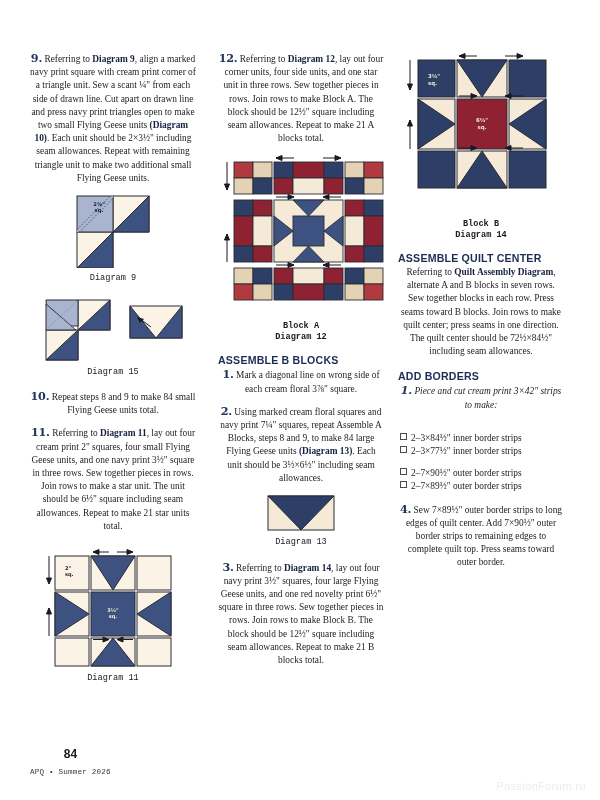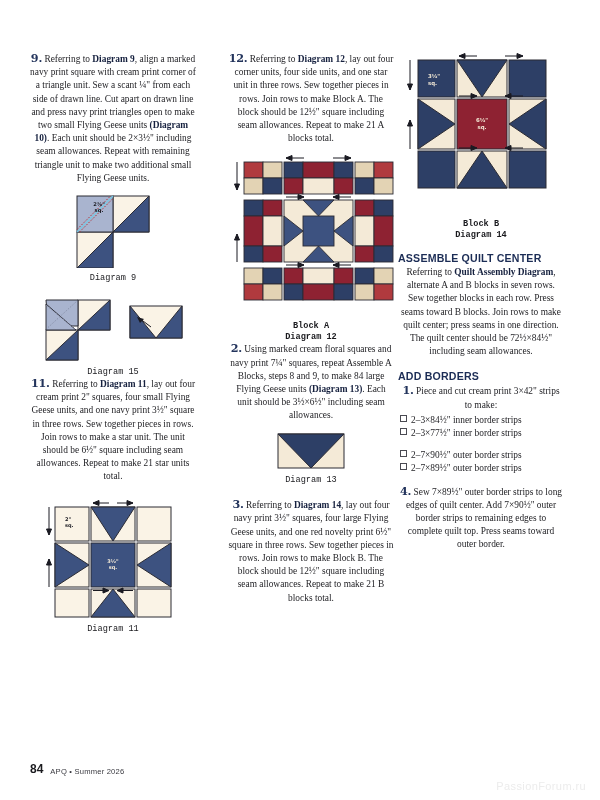--- a/index.html
+++ b/index.html
@@ -6,21 +6,21 @@
   body{
     width:600px;height:800px;background:#ffffff;
     font-family:"Liberation Serif", serif;
     color:#1d1d1f;overflow:hidden;position:relative;
   }
   .page{position:absolute;inset:0;}
 
   
   .col{position:absolute;top:52px;width:166px;}
   .col1{left:30px;}
-  .col2{left:228px;}
+  .col2{left:218px;}
   .col3{left:398px;}
 
   p.step{
     font-size:9.4px;line-height:13.2px;margin:0 0 9px 0;
     text-align:center;color:#242428;
     font-family:"Liberation Serif", serif;
   }
   .num{
     font-family:"DejaVu Serif", serif;
     font-weight:bold;color:#23345c;font-size:11.2px;
@@ -37,23 +37,23 @@
 
   .figcap{
     text-align:center;font-size:8.6px;line-height:10.5px;
     font-family:Liberation Mono, monospace;color:#1a1a1e;margin-top:5px;
   }
   .figcap b{font-weight:bold;}
 
   .fig{position:relative;margin:4px auto 0 auto;}
 
   
-  .footline{position:absolute;left:30px;bottom:24px;display:flex;align-items:flex-end;gap:7px;}
+  .footline{position:absolute;left:30px;bottom:24px;display:flex;align-items:center;gap:7px;flex-direction:column;}
   .pageno{font-family:"Liberation Sans", sans-serif;font-weight:bold;font-size:12px;color:#1a1a1e;}
-  .footmeta{font-family:Liberation Sans, sans-serif;font-size:7.6px;color:#3a3a40;letter-spacing:.2px;}
+  .footmeta{font-family:Liberation Mono, monospace;font-size:7.6px;color:#3a3a40;letter-spacing:.2px;}
   .watermark{
     position:absolute;right:14px;bottom:8px;
     font-family:"Liberation Sans", sans-serif;font-size:11px;
     color:#ececec;letter-spacing:.4px;
   }
   svg{display:block;}
 </style>
 </head>
 <body>
 
@@ -110,20 +110,24 @@
           <rect x="96" y="10" width="52" height="32" fill="#faf3e6" stroke="#2b2b33" stroke-width="1"></rect>
           <polygon points="96,10 96,42 122,42" fill="#3d5280" stroke="#2b2b33" stroke-width="1"></polygon>
           <polygon points="148,10 148,42 122,42" fill="#3d5280" stroke="#2b2b33" stroke-width="1"></polygon>
           <line x1="105" y1="22" x2="117" y2="31" stroke="#1a1a22" stroke-width="1"></line>
           <polygon points="103,21 110,23 106,27" fill="#1a1a22"></polygon>
         </g>
       </svg>
     </div>
     <div class="figcap">Diagram 15</div>
 
+    <p class="step" style="margin-top:13px;">
+      <span class="num">10.</span>
+      <span>Repeat steps 8 and 9 to make 84 small Flying Geese units total.</span>
+    </p>
 
     <p class="step">
       <span class="num">11.</span>
       <span>Referring to </span><span class="b">Diagram 11</span><span>, lay out four cream print 2" squares, four small Flying Geese units, and one navy print 3½" square in three rows. Sew together pieces in rows. Join rows to make a star unit. The unit should be 6½" square including seam allowances. Repeat to make 21 star units total.</span>
     </p>
 
     <div class="fig" style="width:160px;height:126px;margin-top:6px;">
       <svg width="160" height="126" viewBox="0 0 160 126">
 
         <g>
@@ -270,21 +274,26 @@
           <line x1="9" y1="80" x2="9" y2="108"></line>
             <polygon points="9,80 6.5,86 11.5,86"></polygon>
         </g>
       </svg>
     </div>
     <div class="figcap">
       <b>Block A</b><br>
       <b>Diagram 12</b>
     </div>
 
-
+    <div class="sect">ASSEMBLE B BLOCKS</div>
+
+    <p class="step">
+      <span class="num">1.</span>
+      <span>Mark a diagonal line on wrong side of each cream floral 3⅞" square.</span>
+    </p>
 
     <p class="step">
       <span class="num">2.</span>
       <span>Using marked cream floral squares and navy print 7¼" squares, repeat Assemble A Blocks, steps 8 and 9, to make 84 large Flying Geese units </span><span class="b">(Diagram 13)</span><span>. Each unit should be 3½×6½" including seam allowances.</span>
     </p>
 
     <div class="fig" style="width:70px;height:38px;margin-top:4px;">
       <svg width="70" height="38" viewBox="0 0 70 38">
         <rect x="2" y="2" width="66" height="34" fill="#f4ead7" stroke="#2b2b33" stroke-width="1"></rect>
         <polygon points="2,2 68,2 35,36" fill="#2d3f66" stroke="#2b2b33" stroke-width="1"></polygon>
@@ -357,21 +366,21 @@
       <b>Diagram 14</b>
     </div>
 
     <div class="sect">ASSEMBLE QUILT CENTER</div>
     <p class="step">
       <span>Referring to </span><span class="b">Quilt Assembly Diagram</span><span>, alternate A and B blocks in seven rows. Sew together blocks in each row. Press seams toward B blocks. Join rows to make quilt center; press seams in one direction. The quilt center should be 72½×84½" including seam allowances.</span>
     </p>
 
     <div class="sect">ADD BORDERS</div>
 
-    <p class="step" style="margin-bottom:2px;">
+    <p class="step" style="margin-bottom:20px;font-style:italic;">
       <span class="num">1.</span>
       <span>Piece and cut cream print 3×42" strips to make:</span>
     </p>
     <p class="bullet">
       <span class="sq"></span><span>2–3×84½" inner border strips</span>
     </p>
     <p class="bullet" style="margin-bottom:9px;">
       <span class="sq"></span><span>2–3×77½" inner border strips</span>
     </p>
 

